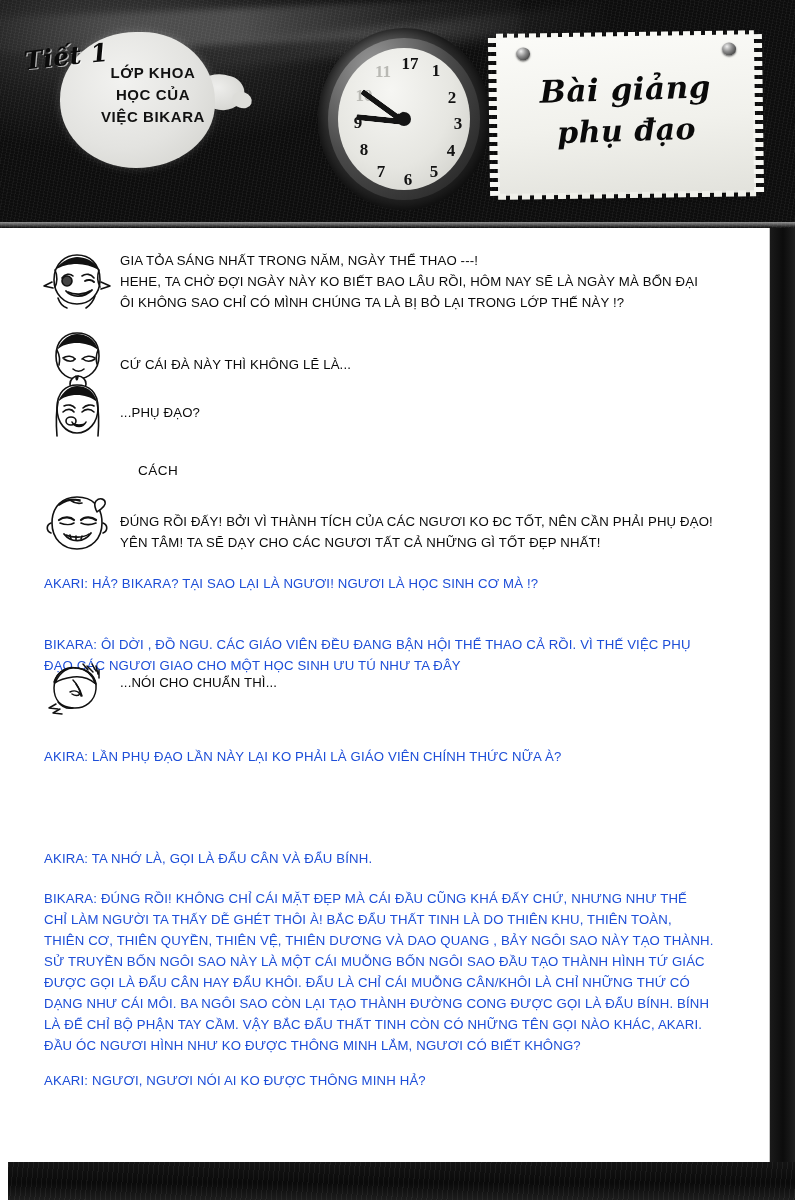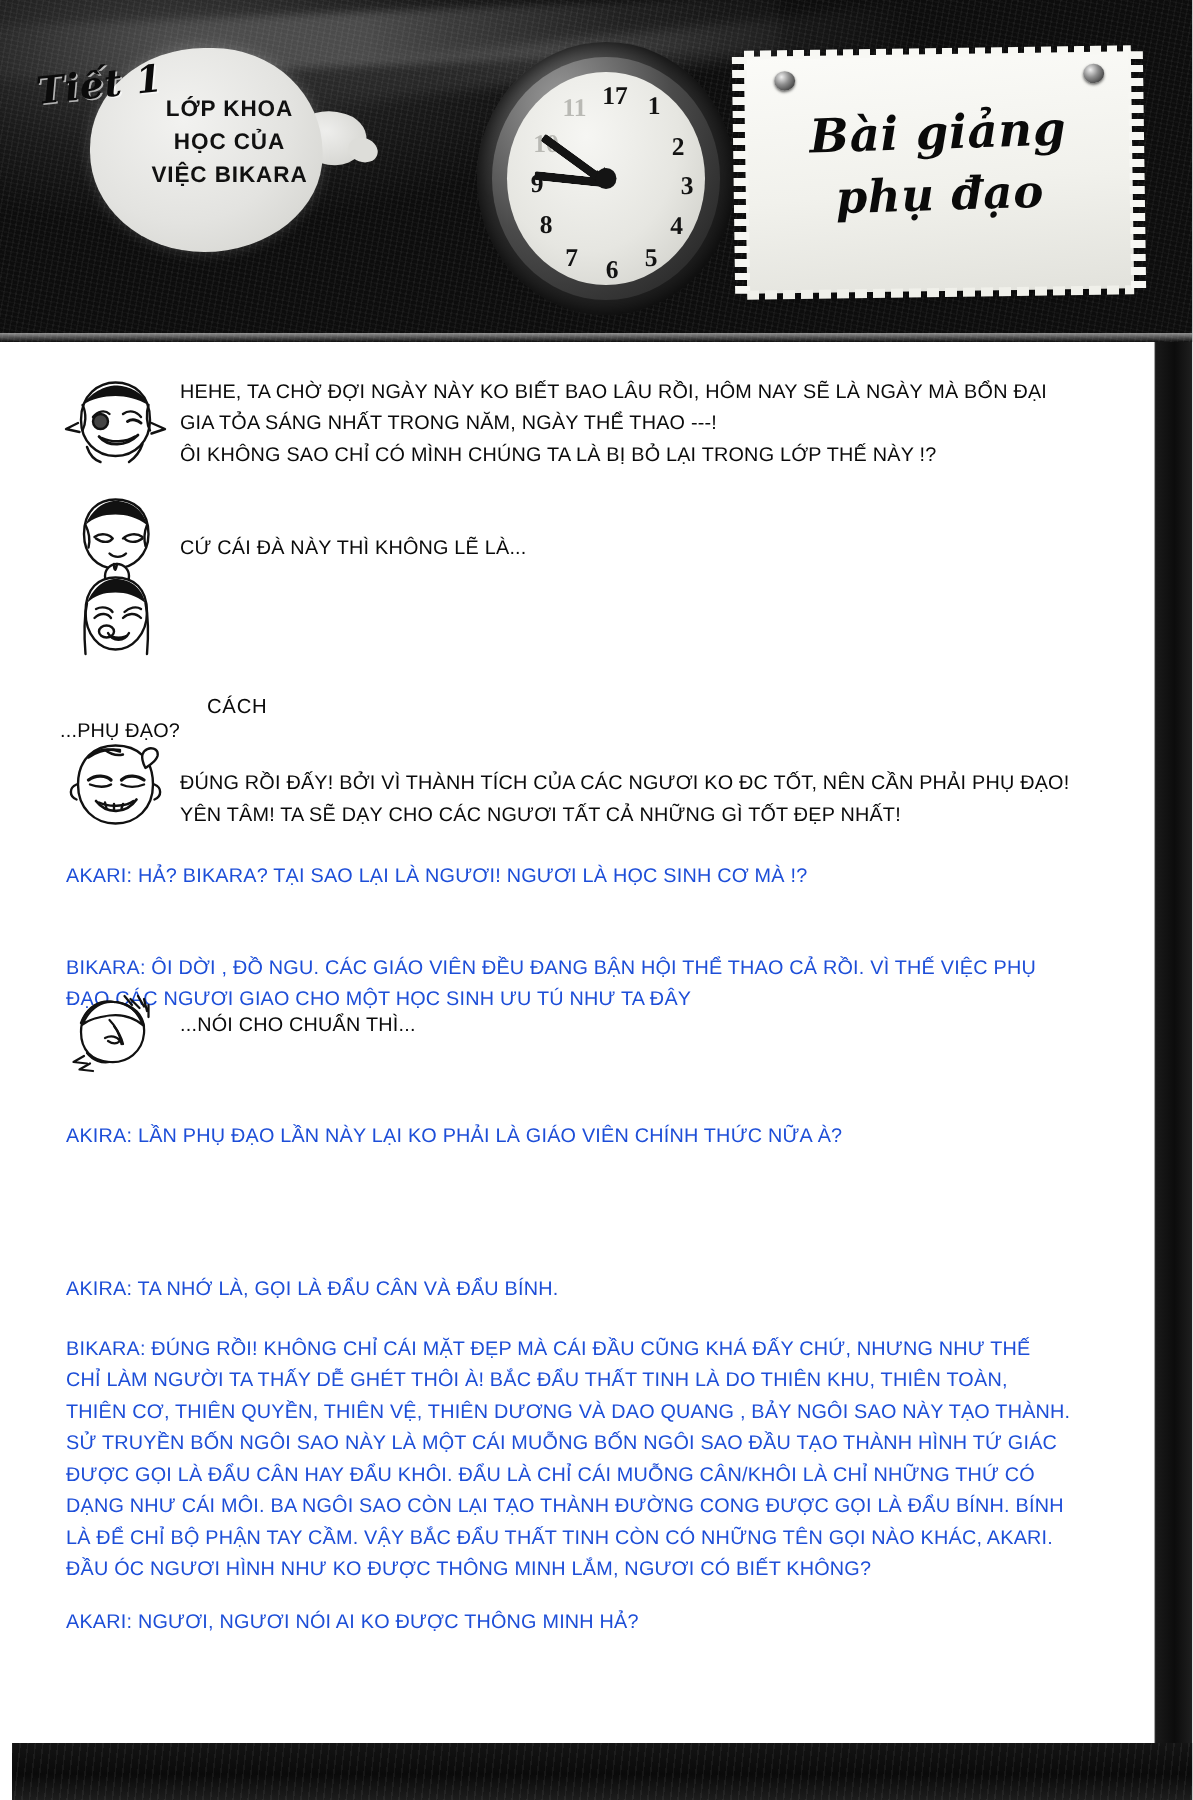--- a/index.html
+++ b/index.html
@@ -402,22 +402,22 @@
           <path d="M45 31 C48 29,52 30,54 32" stroke-width="2"></path>
           <path d="M26 41 C32 48,44 48,52 40" stroke-width="1.8"></path>
           <path d="M28 42 C34 45,44 45,50 41"></path>
           <path d="M12 32 L4 36 L13 38"></path>
           <path d="M61 32 L70 36 L61 39"></path>
           <path d="M18 48 C20 54,24 57,27 58"></path>
           <path d="M55 46 C53 52,49 56,46 58"></path>
         </svg>
       </div>
       <div class="dlg">
+        <div>GIA TỎA SÁNG NHẤT TRONG NĂM, NGÀY THỂ THAO ---!</div>
         <div>HEHE, TA CHỜ ĐỢI NGÀY NÀY KO BIẾT BAO LÂU RỒI, HÔM NAY SẼ LÀ NGÀY MÀ BỔN ĐẠI</div>
-        <div>GIA TỎA SÁNG NHẤT TRONG NĂM, NGÀY THỂ THAO ---!</div>
         <div>ÔI KHÔNG SAO CHỈ CÓ MÌNH CHÚNG TA LÀ BỊ BỎ LẠI TRONG LỚP THẾ NÀY !?</div>
       </div>
     </div>
 
     <div class="row" style="left:40px; top:100px; width:700px;">
       <div class="avatar">
         <svg width="74" height="72" viewBox="0 0 74 72" fill="none" stroke="#111" stroke-width="1.6" stroke-linecap="round" stroke-linejoin="round">
           <path d="M16 28 C16 12,26 5,37 5 C49 5,59 12,59 28 C59 42,49 51,37 51 C25 51,16 42,16 28 Z" fill="#fff"></path>
           <path d="M17 22 C22 10,31 6,37 6 C45 6,55 10,58 22 C52 17,44 15,37 15 C29 15,22 17,17 22 Z" fill="#111" stroke="none"></path>
           <path d="M17 22 C20 28,20 33,19 37"></path>
@@ -429,21 +429,21 @@
           <path d="M33 41 C36 44,41 44,44 41"></path>
           <circle cx="38" cy="56" r="8" fill="#fff"></circle>
           <path d="M36 48 C36 52,37 54,38 48"></path>
         </svg>
       </div>
       <div class="dlg" style="padding-top:26px;">
         <div>CỨ CÁI ĐÀ NÀY THÌ KHÔNG LẼ LÀ...</div>
       </div>
     </div>
 
-    <div class="row" style="left:40px; top:152px; width:700px;flex-direction:column;">
+    <div class="row" style="left:40px; top:152px; width:700px;">
       <div class="avatar">
         <svg width="74" height="66" viewBox="0 0 74 66" fill="none" stroke="#111" stroke-width="1.6" stroke-linecap="round" stroke-linejoin="round">
           <path d="M17 28 C17 12,26 5,37 5 C49 5,58 12,58 28 C58 43,48 53,37 53 C26 53,17 43,17 28 Z" fill="#fff"></path>
           <path d="M18 22 C23 10,31 6,37 6 C45 6,54 10,57 22 C51 17,44 15,37 15 C29 15,23 17,18 22 Z" fill="#111" stroke="none"></path>
           <path d="M18 22 C16 32,16 44,17 56"></path>
           <path d="M57 22 C59 32,59 44,58 56"></path>
           <path d="M23 32 C27 28,32 29,34 32"></path>
           <path d="M42 32 C45 29,50 28,54 32"></path>
           <path d="M24 26 C28 24,33 25,35 28"></path>
           <path d="M43 28 C46 25,51 24,54 26"></path>

